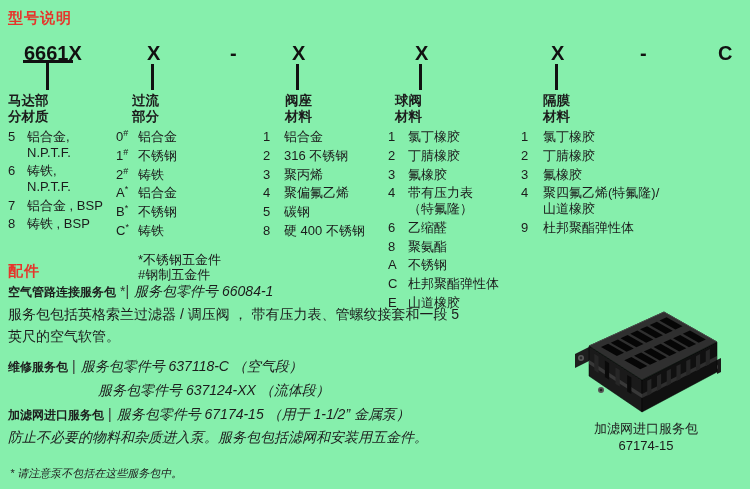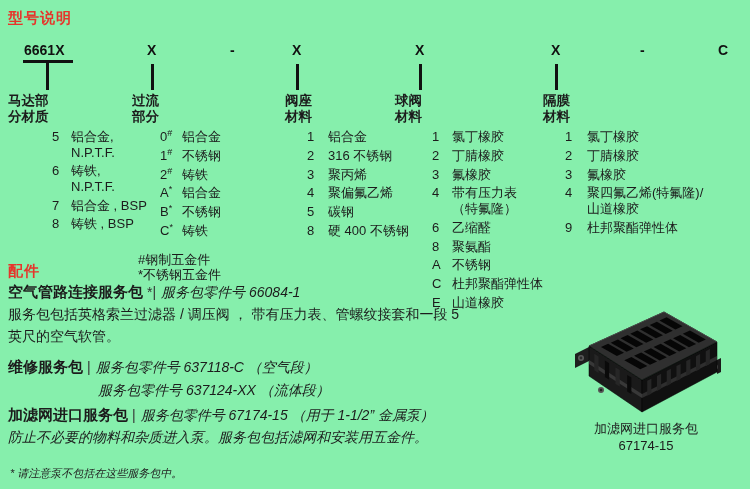--- a/index.html
+++ b/index.html
@@ -2,21 +2,21 @@
 <html><head>
 <meta charset="utf-8">
 <style>
   * { margin:0; padding:0; box-sizing:border-box; }
   body { background:#ffffff; font-family:"Liberation Sans", sans-serif; }
   .page { position:relative; width:750px; height:489px; background:#86efac; overflow:hidden; color:#1c1c1c; }
 
   .red-heading { position:absolute; left:8px; font-size:15px; font-weight:700; color:#e6352b; letter-spacing:1px; }
 
   
-  .code-char { position:absolute; top:42px; font-size:14px; font-weight:700; color:#111; }
+  .code-char { position:absolute; top:42px; font-size:20px; font-weight:700; color:#111; }
   .prefix { left:24px; }
   .pos-1 { left:147px; } .pos-2 { left:230px; } .pos-3 { left:292px; }
   .pos-4 { left:415px; } .pos-5 { left:551px; } .pos-6 { left:640px; } .pos-7 { left:718px; }
 
   .hline { position:absolute; background:#111; height:3px; }
   .vline { position:absolute; background:#111; width:2.5px; }
   .t-h { left:23px; top:60px; width:50px; }
   .t-v { left:46px; top:60px; height:30px; width:3px; }
   .vl-2 { left:151px; top:64px; height:26px; }
   .vl-3 { left:296px; top:64px; height:26px; }
@@ -30,33 +30,33 @@
   .col-3 { left:263px; width:125px; }
   .col-4 { left:388px; width:133px; }
   .col-5 { left:521px; width:170px; }
   .col-header { font-weight:700; white-space:pre-line; font-size:13.5px; }
   .col-1 .col-header { }
   .col-2 .col-header { margin-left:16px; }
   .col-3 .col-header { margin-left:22px; }
   .col-4 .col-header { margin-left:7px; }
   .col-5 .col-header { margin-left:22px; }
   .rows { margin-top:2px; }
-  .row { white-space:nowrap;margin-left:44px; }
+  .row { white-space:nowrap; }
   .code { display:inline-block; }
   .col-1 .code { width:19px; }
   .col-2 .code { width:22px; }
   .col-3 .code { width:21px; }
   .col-4 .code { width:20px; }
   .col-5 .code { width:22px; }
   .code sup { font-size:9px; }
   .col-footnotes { margin-top:13px; margin-left:22px; }
 
   
   .acc-line { position:absolute; left:8px; font-size:14px; white-space:nowrap; }
-  .etitle { font-weight:700; font-size:15px; }
+  .etitle { font-weight:700; font-size:12px; }
   .sep { margin:0 5px 0 4px; color:#333; }
   .pnum { font-style:italic; }
   .small-note { position:absolute; left:10px; font-size:11px; font-style:italic; color:#222;text-align:right; }
 
   
   .figure { position:absolute; left:565px; top:298px; width:162px; text-align:center; }
   .figure svg { display:block; margin:0 auto; }
   .fig-caption { font-size:13px; line-height:17px; color:#1c1c1c; }
 </style>
 </head>
@@ -136,22 +136,22 @@
 
         <div class="row">
           <span class="code"><span>B</span><sup>*</sup></span><span>不锈钢</span>
         </div>
 
         <div class="row">
           <span class="code"><span>C</span><sup>*</sup></span><span>铸铁</span>
         </div>
       </div>
     <div class="col-footnotes">
+      <div>*不锈钢五金件</div>
       <div>#钢制五金件</div>
-      <div>*不锈钢五金件</div>
     </div>
   </div>
 
   <div class="col col-3">
     <div class="col-header">阀座
 材料</div>
     <div class="rows">
 
         <div class="row">
           <span class="code"><span>1</span><sup></sup></span><span>铝合金</span>

